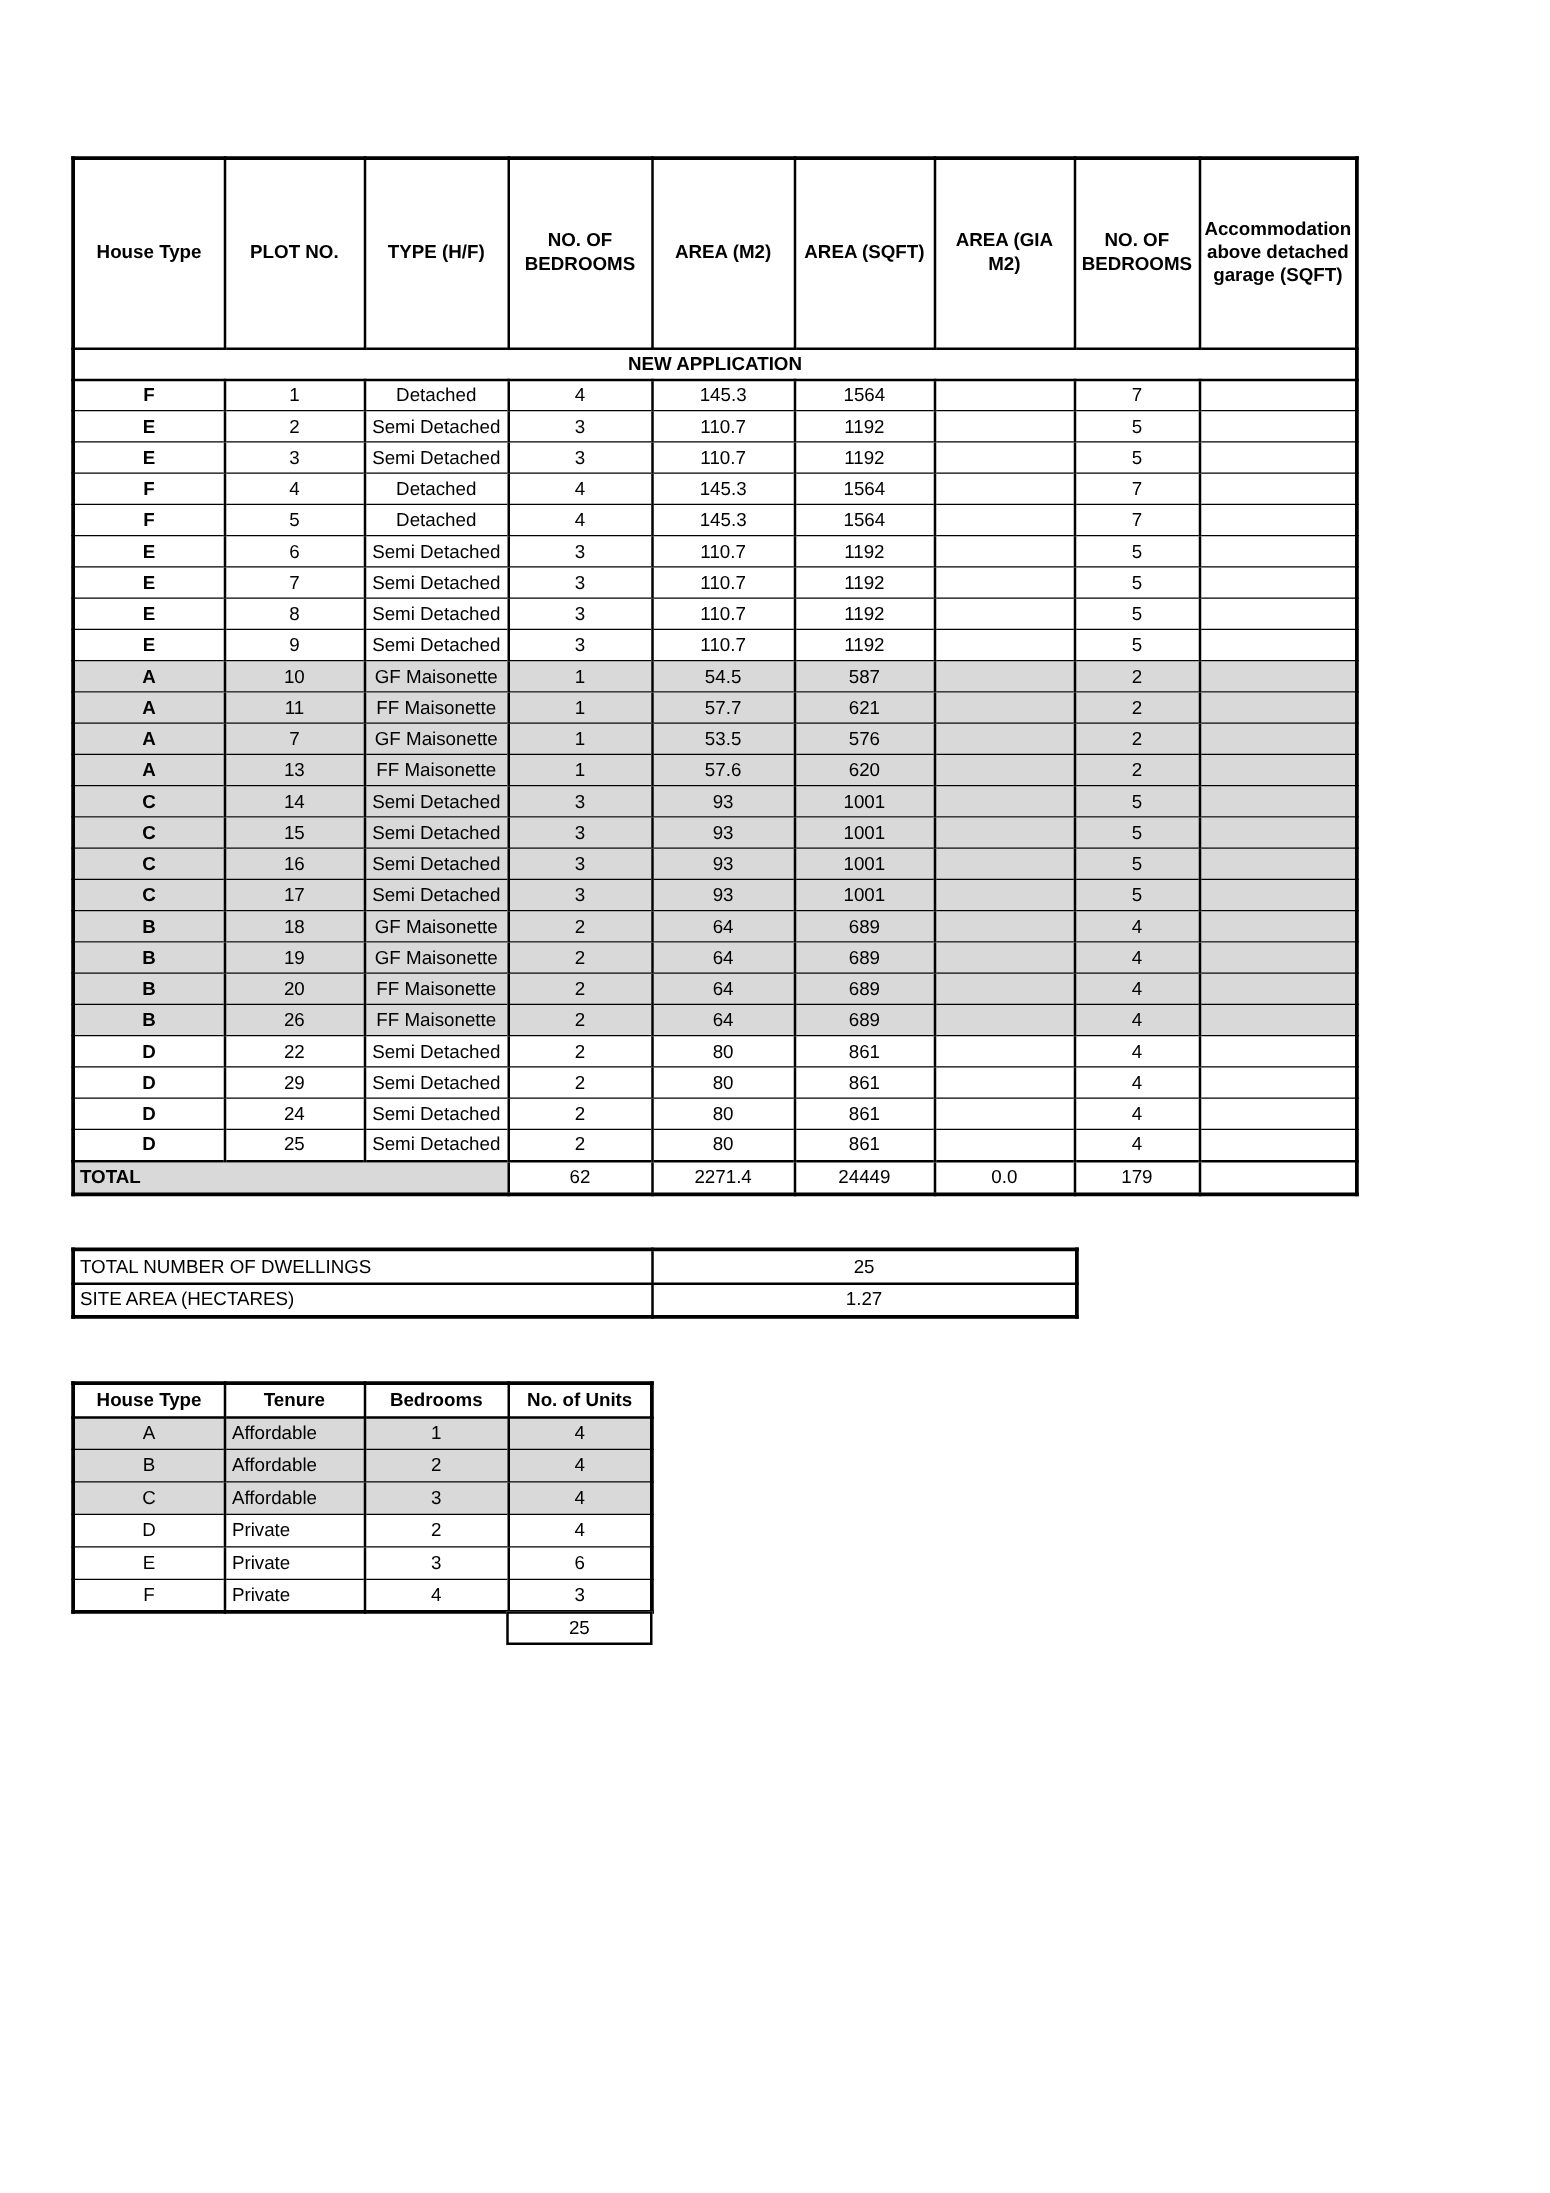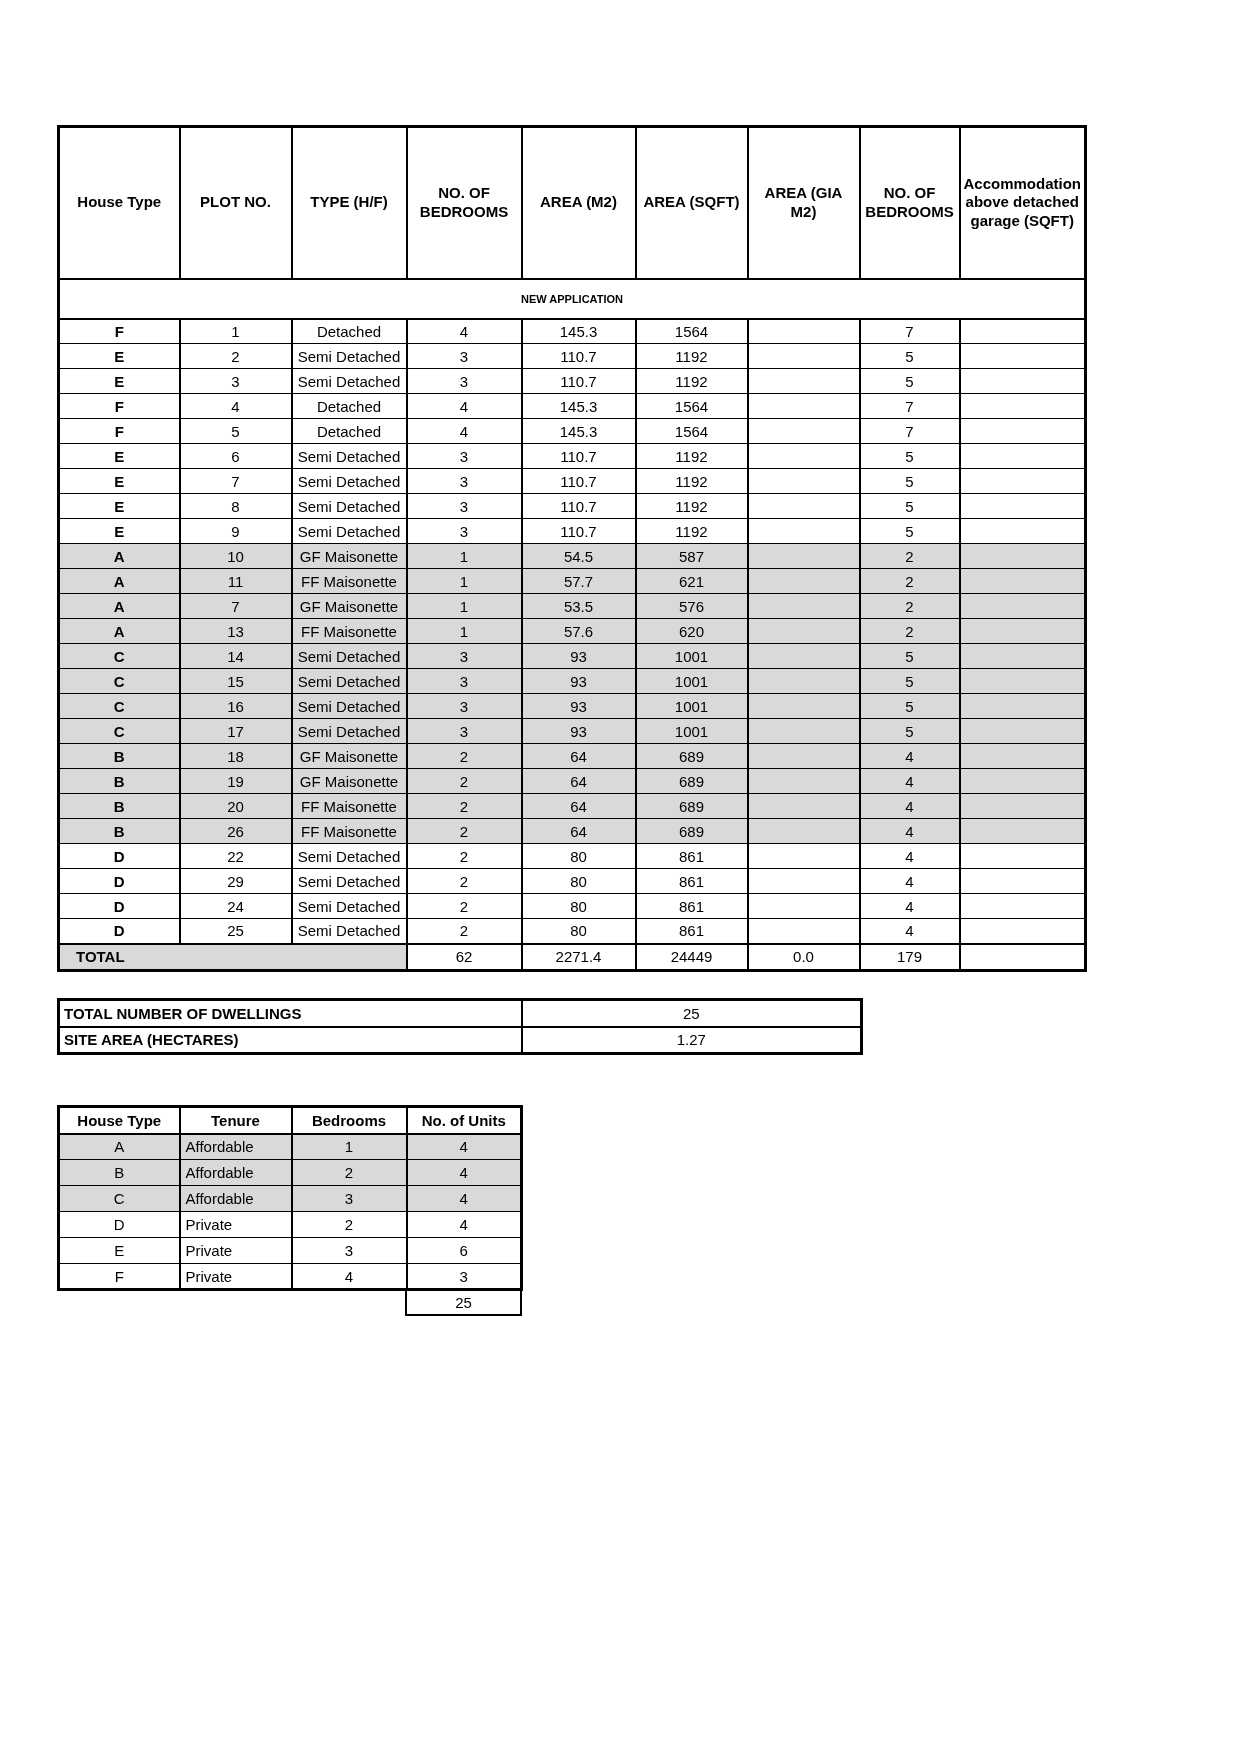--- a/index.html
+++ b/index.html
@@ -23,36 +23,36 @@
     text-align: center; vertical-align: middle;
     padding: 2px 3px; overflow-wrap: break-word;
   }
   .main-table td {
     border-left: 2px solid #000; border-right: 2px solid #000;
     border-top: 1px solid #000; border-bottom: 1px solid #000;
     font-size: 15px; text-align: center; vertical-align: middle;
     height: 25px; padding: 0 2px; overflow: hidden; white-space: nowrap;
   }
   .main-table .section-row td {
-    border: 2px solid #000; font-weight: bold; height: 40px; font-size: 11px;
+    border: 2px solid #000; font-weight: bold; height: 25px; font-size: 15px;
   }
   .main-table .col-housetype { font-weight: bold; }
   .main-table tr.shaded td { background: #d9d9d9; }
   .main-table .total-row td { border: 2px solid #000; height: 27px; }
   .main-table .total-row .total-label {
-    background: #d9d9d9; text-align: left; font-weight: bold; padding-left: 16px;
+    background: #d9d9d9; text-align: left; font-weight: bold; padding-left: 4px;
   }
 
   
   .summary-table { position: absolute; left: 57px; top: 998px; border: 3px solid #000; }
   .summary-table td {
     border: 2px solid #000; font-size: 15px; height: 27px;
     vertical-align: middle; padding: 0 4px;
   }
-  .summary-table td.label { font-weight: bold; text-align: left; }
+  .summary-table td.label { font-weight: normal; text-align: left; }
   .summary-table td.value { text-align: center; }
 
   
   .tenure-table { position: absolute; left: 57px; top: 1105px; border: 3px solid #000; }
   .tenure-table th {
     border: 2px solid #000; font-weight: bold; font-size: 15px;
     height: 27px; text-align: center; vertical-align: middle; padding: 0 3px;
   }
   .tenure-table td {
     border-left: 2px solid #000; border-right: 2px solid #000;

